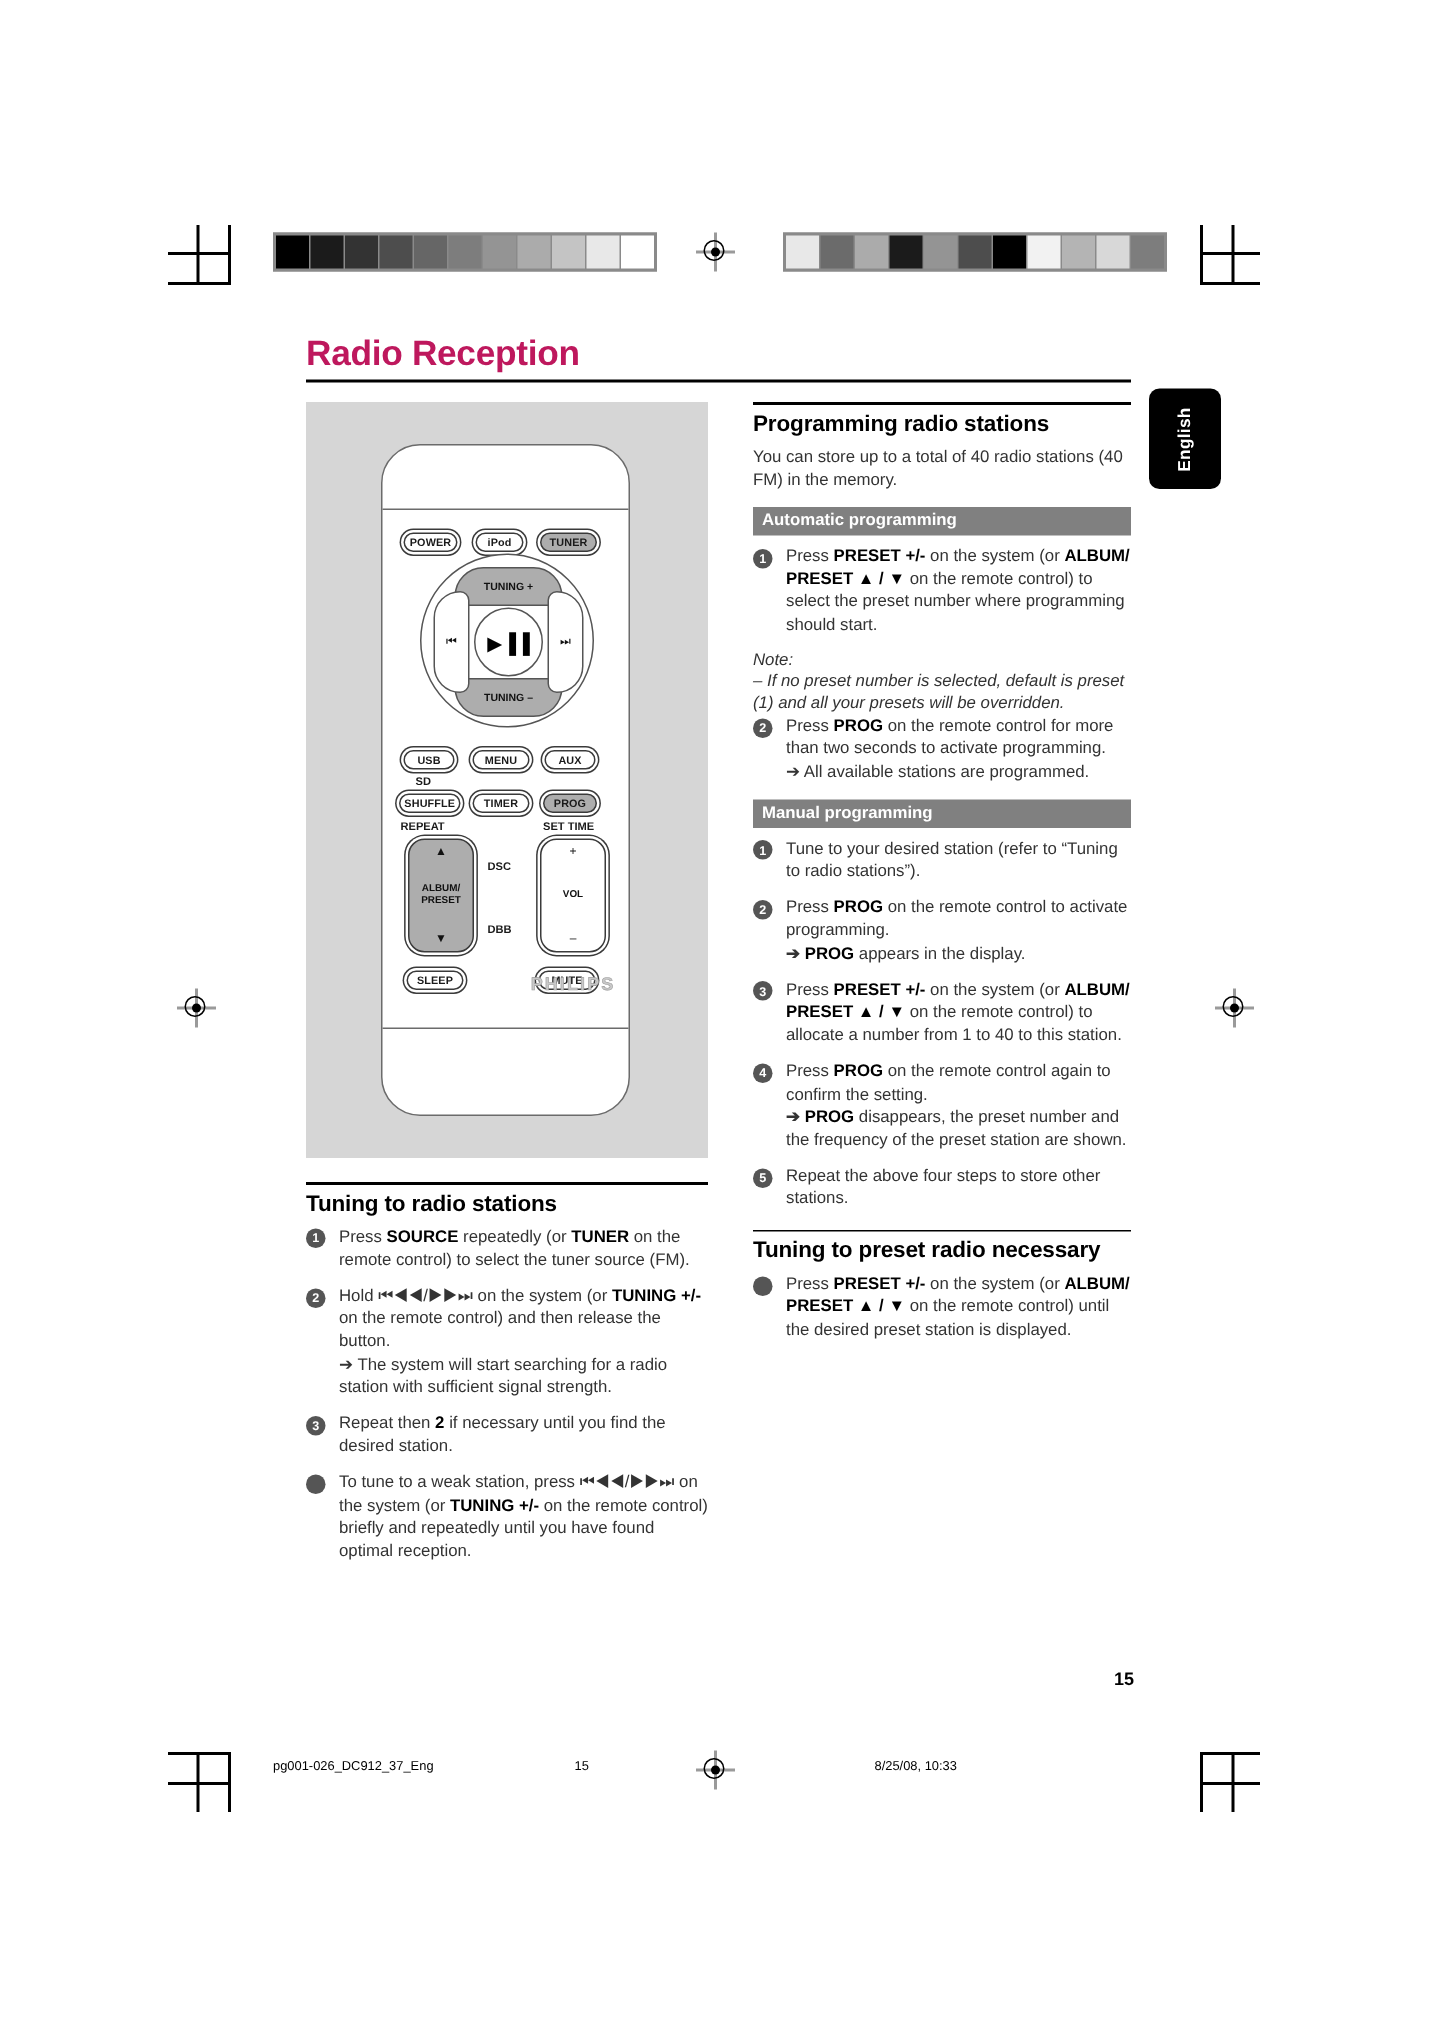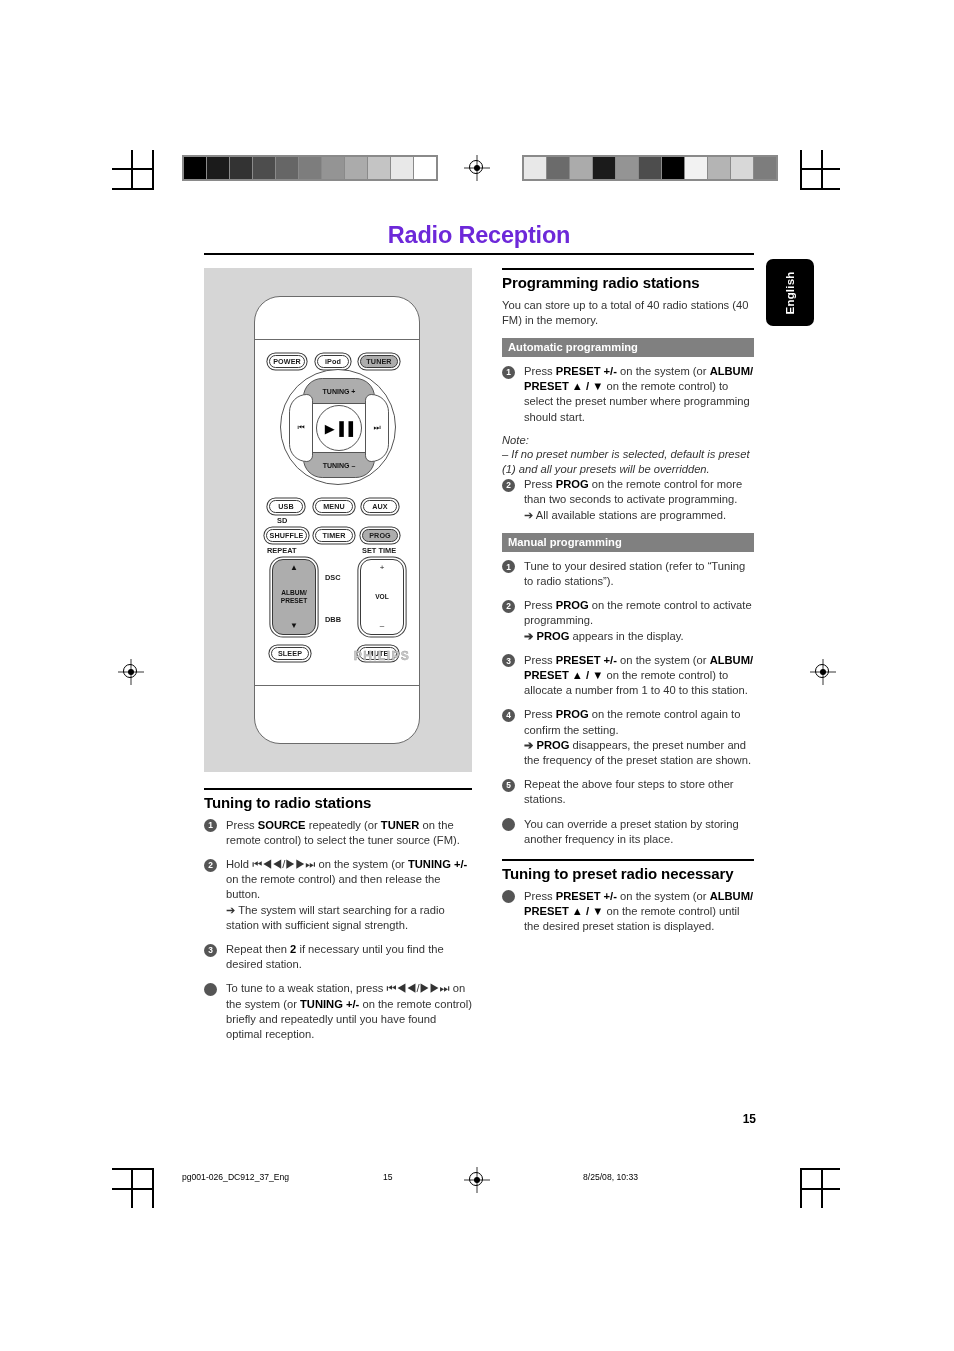--- a/index.html
+++ b/index.html
@@ -50,25 +50,25 @@
     padding: 1px;
   }
   .wedge .swatch { width: 22px; height: 22px; }
 
   
   .content { position: absolute; left: 0; top: 0; width: 954px; height: 1351px; }
 
   .page-title {
     position: absolute;
     left: 204px; top: 222px; width: 550px;
-    text-align: center;
+    text-align: left;
     font-size: 23.5px;
     font-weight: bold;
     letter-spacing: -0.2px;
-    color: #6d28d9;
+    color: #be185d;
   }
   .title-rule {
     position: absolute;
     left: 204px; top: 253px; width: 550px; height: 2px;
     background: #000;
   }
 
   
   .lang-tab {
     position: absolute;
@@ -508,24 +508,20 @@
           <div class="txt"><span>Press </span><b>PRESET +/-</b><span> on the system (or </span><b>ALBUM/ PRESET ▲ / ▼</b><span> on the remote control) to allocate a number from 1 to 40 to this station.</span></div>
         </div>
         <div class="step">
           <div class="marker">4</div>
           <div class="txt"><span>Press </span><b>PROG</b><span> on the remote control again to confirm the setting.</span><span class="arrowline"><span class="ar">➔ </span><b>PROG</b><span> disappears, the preset number and the frequency of the preset station are shown.</span></span></div>
         </div>
         <div class="step">
           <div class="marker">5</div>
           <div class="txt"><span>Repeat the above four steps to store other stations.</span></div>
         </div>
-        <div class="step">
-          <div class="marker bullet"></div>
-          <div class="txt"><span>You can override a preset station by storing another frequency in its place.</span></div>
-        </div>
       </div>
 
     <div style="margin-top:12px;">
       <div class="sec-rule"></div>
       <h2 class="sec-title">Tuning to preset radio necessary</h2>
       <div id="preset-steps">
           <div class="step">
             <div class="marker bullet"></div>
             <div class="txt"><span>Press </span><b>PRESET +/-</b><span> on the system (or </span><b>ALBUM/ PRESET ▲ / ▼</b><span> on the remote control) until the desired preset station is displayed.</span></div>
           </div>

